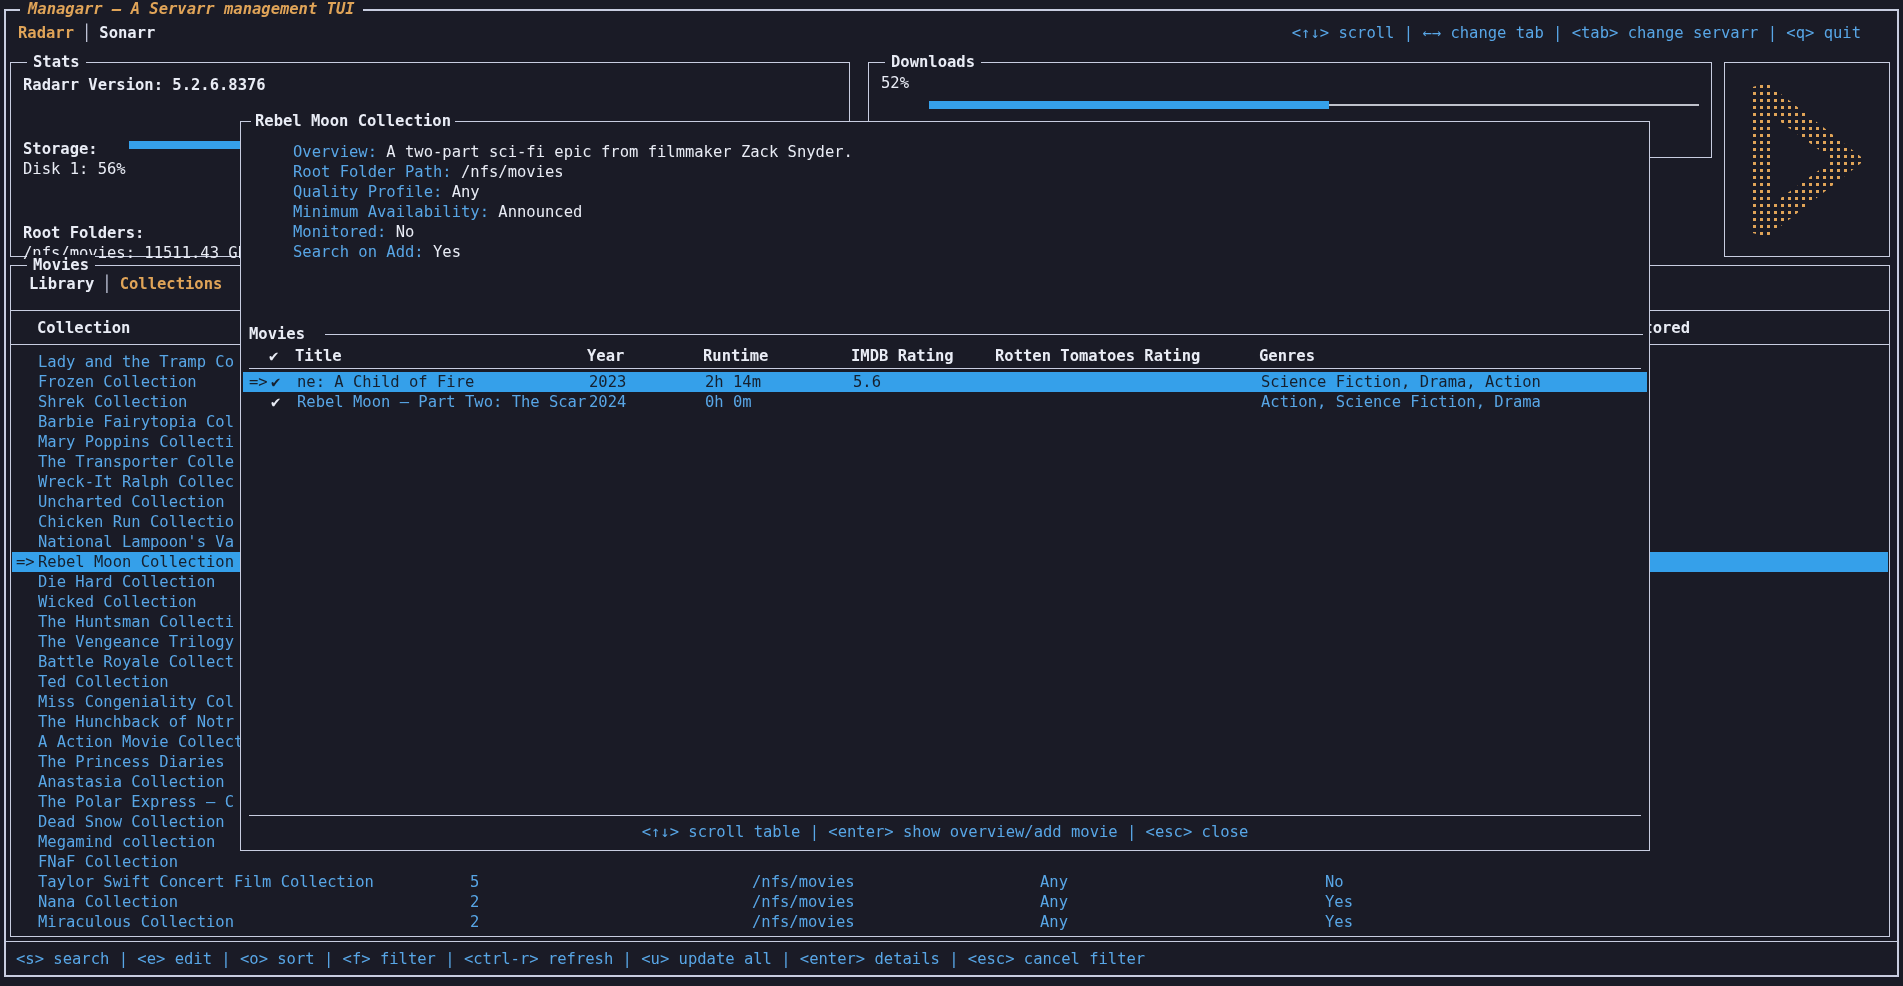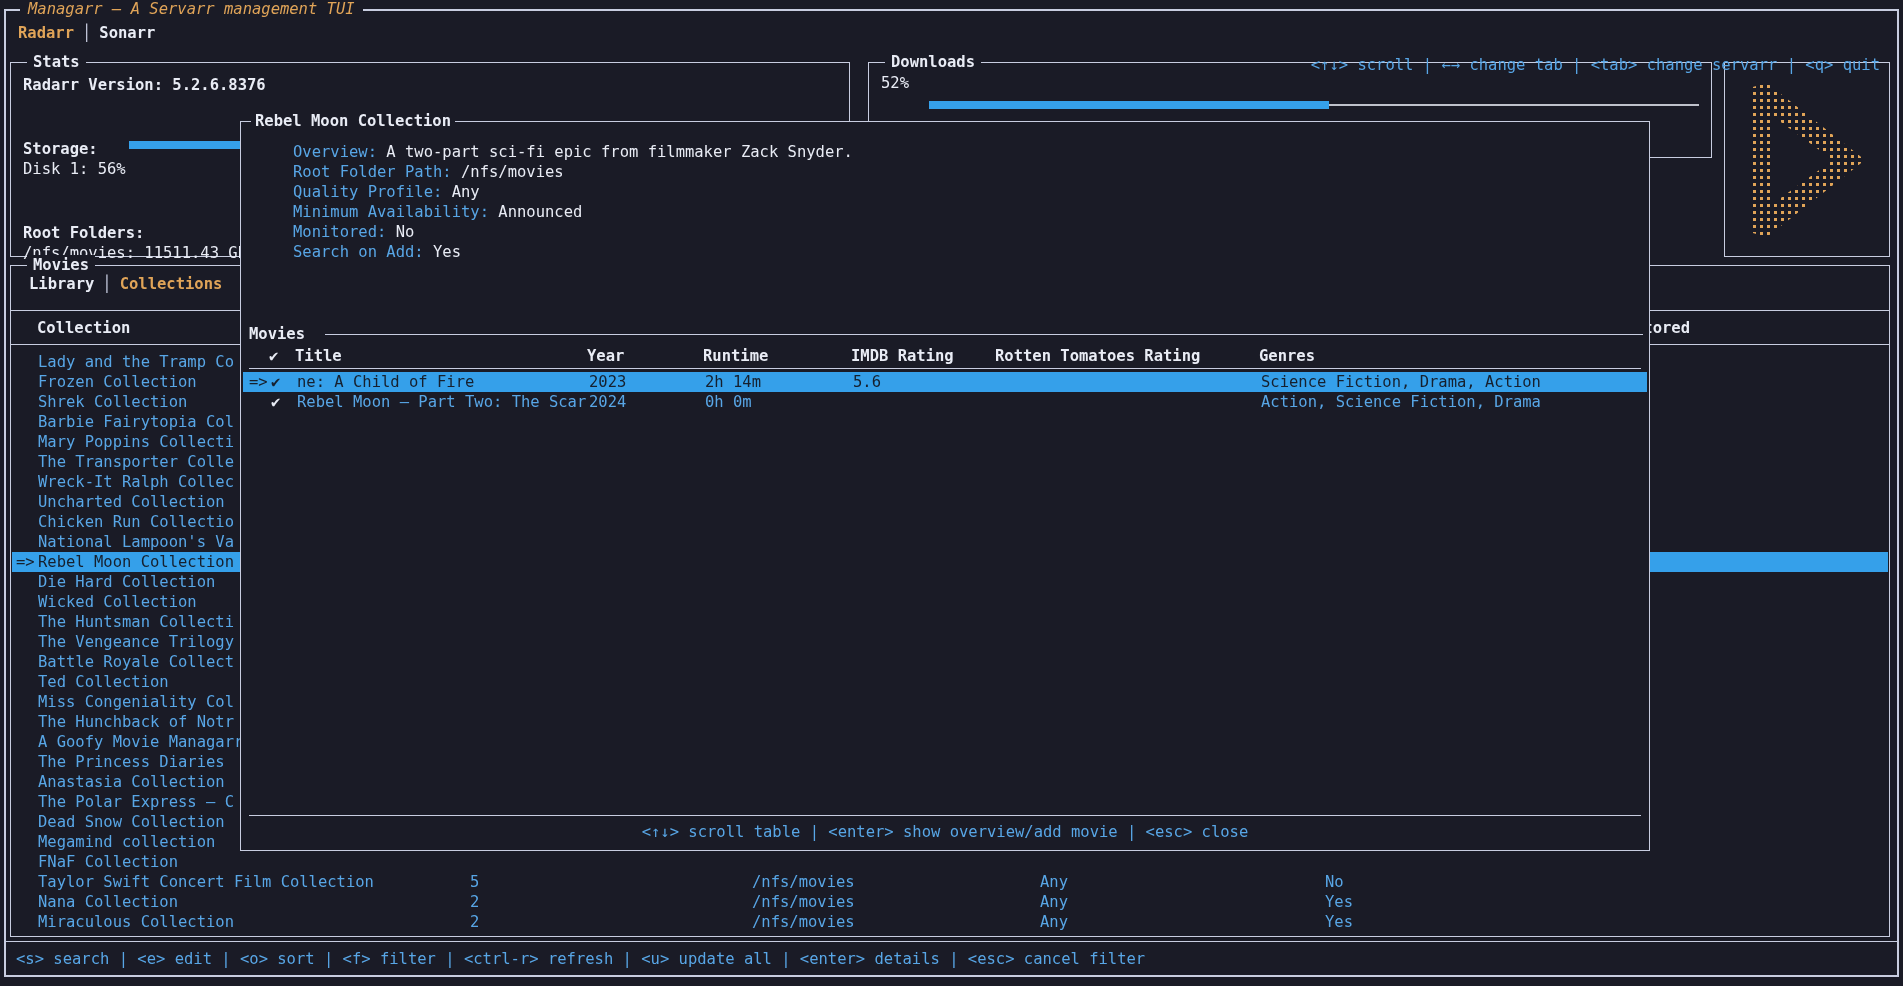--- a/index.html
+++ b/index.html
@@ -19,26 +19,26 @@
     font-family:"DejaVu Sans Mono","DejaVu Sans",monospace;
     font-size:15.5px;line-height:20px;color:var(--text-white);
   }
   .b{font-weight:bold;margin-top:44px;}
 
   
   .frame{position:absolute;left:4px;top:9px;width:1895px;height:968px;
          border:2px solid var(--border);pointer-events:none;z-index:6;}
   .app-title{position:absolute;left:20px;top:0;height:19px;line-height:19px;
          padding:0 8px;background:var(--background);color:var(--accent-orange);
-         font-style:italic;font-weight:normal;z-index:7;}
+         font-style:italic;font-weight:bold;z-index:7;}
   .tabbar{position:absolute;left:18px;top:23px;height:20px;z-index:7;}
   .tabbar .sep{color:var(--border);margin:0 8px;}
   .tab-active{color:var(--accent-orange);font-weight:bold;}
   .tab-inactive{color:var(--text-white);font-weight:bold;}
-  .top-help{position:absolute;right:23px;top:23px;color:var(--text-blue);z-index:7;margin-top:32px;}
+  .top-help{position:absolute;right:42px;top:23px;color:var(--text-blue);z-index:7;}
 
   
   .box{position:absolute;border:1px solid var(--border);}
   .box-title{position:absolute;top:-11px;left:16px;height:20px;line-height:20px;
          background:var(--background);padding:0 6px;font-weight:bold;color:var(--text-white);}
 
   
   .stats{left:10px;top:62px;width:840px;height:195px;}
   .stats-inner{padding:12px 12px 0;}
   .s-line{height:20px;white-space:nowrap;}
@@ -345,21 +345,21 @@
           <span class="c-marker"></span>
           <span class="c-name">The Hunchback of Notr</span>
           <span class="c-count"></span>
           <span class="c-root"></span>
           <span class="c-quality"></span>
           <span class="c-monitored"></span>
         </div>
 
         <div class="c-row">
           <span class="c-marker"></span>
-          <span class="c-name">A Goofy Movie Managarr</span>
+          <span class="c-name">A Action Movie Collect</span>
           <span class="c-count"></span>
           <span class="c-root"></span>
           <span class="c-quality"></span>
           <span class="c-monitored"></span>
         </div>
 
         <div class="c-row">
           <span class="c-marker"></span>
           <span class="c-name">The Princess Diaries</span>
           <span class="c-count"></span>

